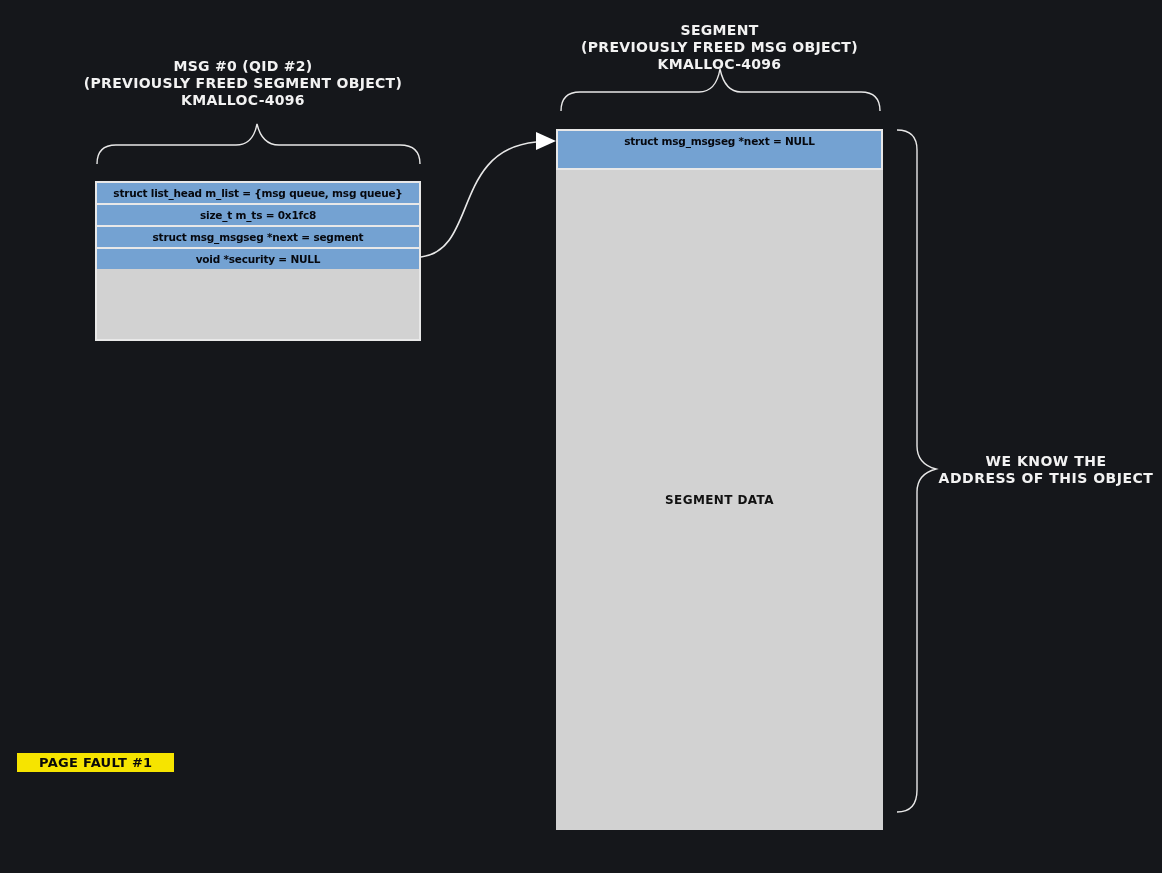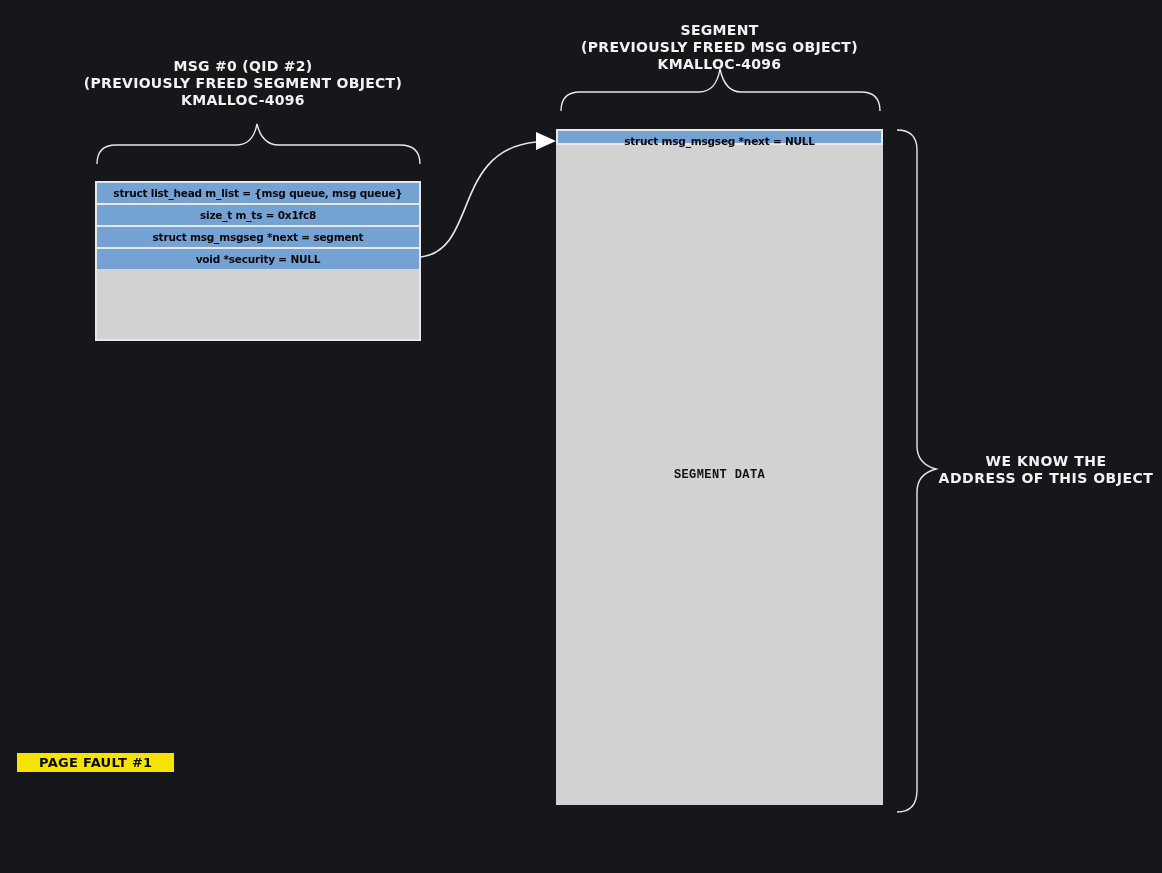--- a/index.html
+++ b/index.html
@@ -16,29 +16,29 @@
   .title{position:absolute;color:var(--title-text);font-weight:bold;font-size:14px;line-height:17px;
          text-align:center;letter-spacing:0.3px;}
   .left-title{left:80px;top:58px;width:326px;}
   .right-title{left:556px;top:22px;width:327px;}
   .box{position:absolute;z-index:2;}
   .left-box{left:95px;top:181px;width:326px;border:2px solid var(--line-color);border-top:none;}
   .right-box{left:556px;top:129px;width:327px;}
   .field-row{height:22px;line-height:20px;background:var(--field-bg);border-top:2px solid var(--line-color);
              text-align:center;font-size:10.5px;font-weight:bold;color:var(--field-text);
              letter-spacing:-0.2px;white-space:nowrap;}
-  .right-box .field-row{border:2px solid var(--line-color);height:16px;}
+  .right-box .field-row{border:2px solid var(--line-color);height:41px;}
   .msg-data{position:relative;height:501px;background:var(--message-data-bg);
             display:flex;align-items:center;justify-content:center;}
   .down-arrow-svg{position:absolute;left:0;top:0;width:100%;height:100%;}
   .msg-data-label{position:relative;z-index:2;color:#cfcfcf;font-size:12px;font-weight:bold;letter-spacing:0.4px;}
   .dashes{position:absolute;left:1px;right:1px;bottom:2px;height:7px;z-index:3;
           background:repeating-linear-gradient(90deg,var(--highlight-yellow) 0 28px,transparent 28px 42px);}
   .left-gray{height:70px;background:var(--freed-area-bg);}
-  .seg-data{height:660px;background:var(--freed-area-bg);display:flex;align-items:center;justify-content:center;font-family:Liberation Mono, monospace;}
+  .seg-data{height:660px;background:var(--freed-area-bg);display:flex;align-items:center;justify-content:center;}
   .seg-data-label{color:#111;font-size:12px;font-weight:bold;letter-spacing:0.4px;}
   .page-fault{position:absolute;left:17px;top:753px;z-index:10;background:var(--highlight-yellow);
               color:#0a0a0a;font-size:13px;font-weight:bold;letter-spacing:0.3px;padding:2px 22px;}
   .annotation{position:absolute;left:938px;top:453px;width:216px;z-index:4;color:var(--title-text);
               font-size:14px;line-height:17px;font-weight:bold;text-align:center;letter-spacing:0.5px;}
 </style>
 </head>
 <body>
 
 <div class="canvas">

